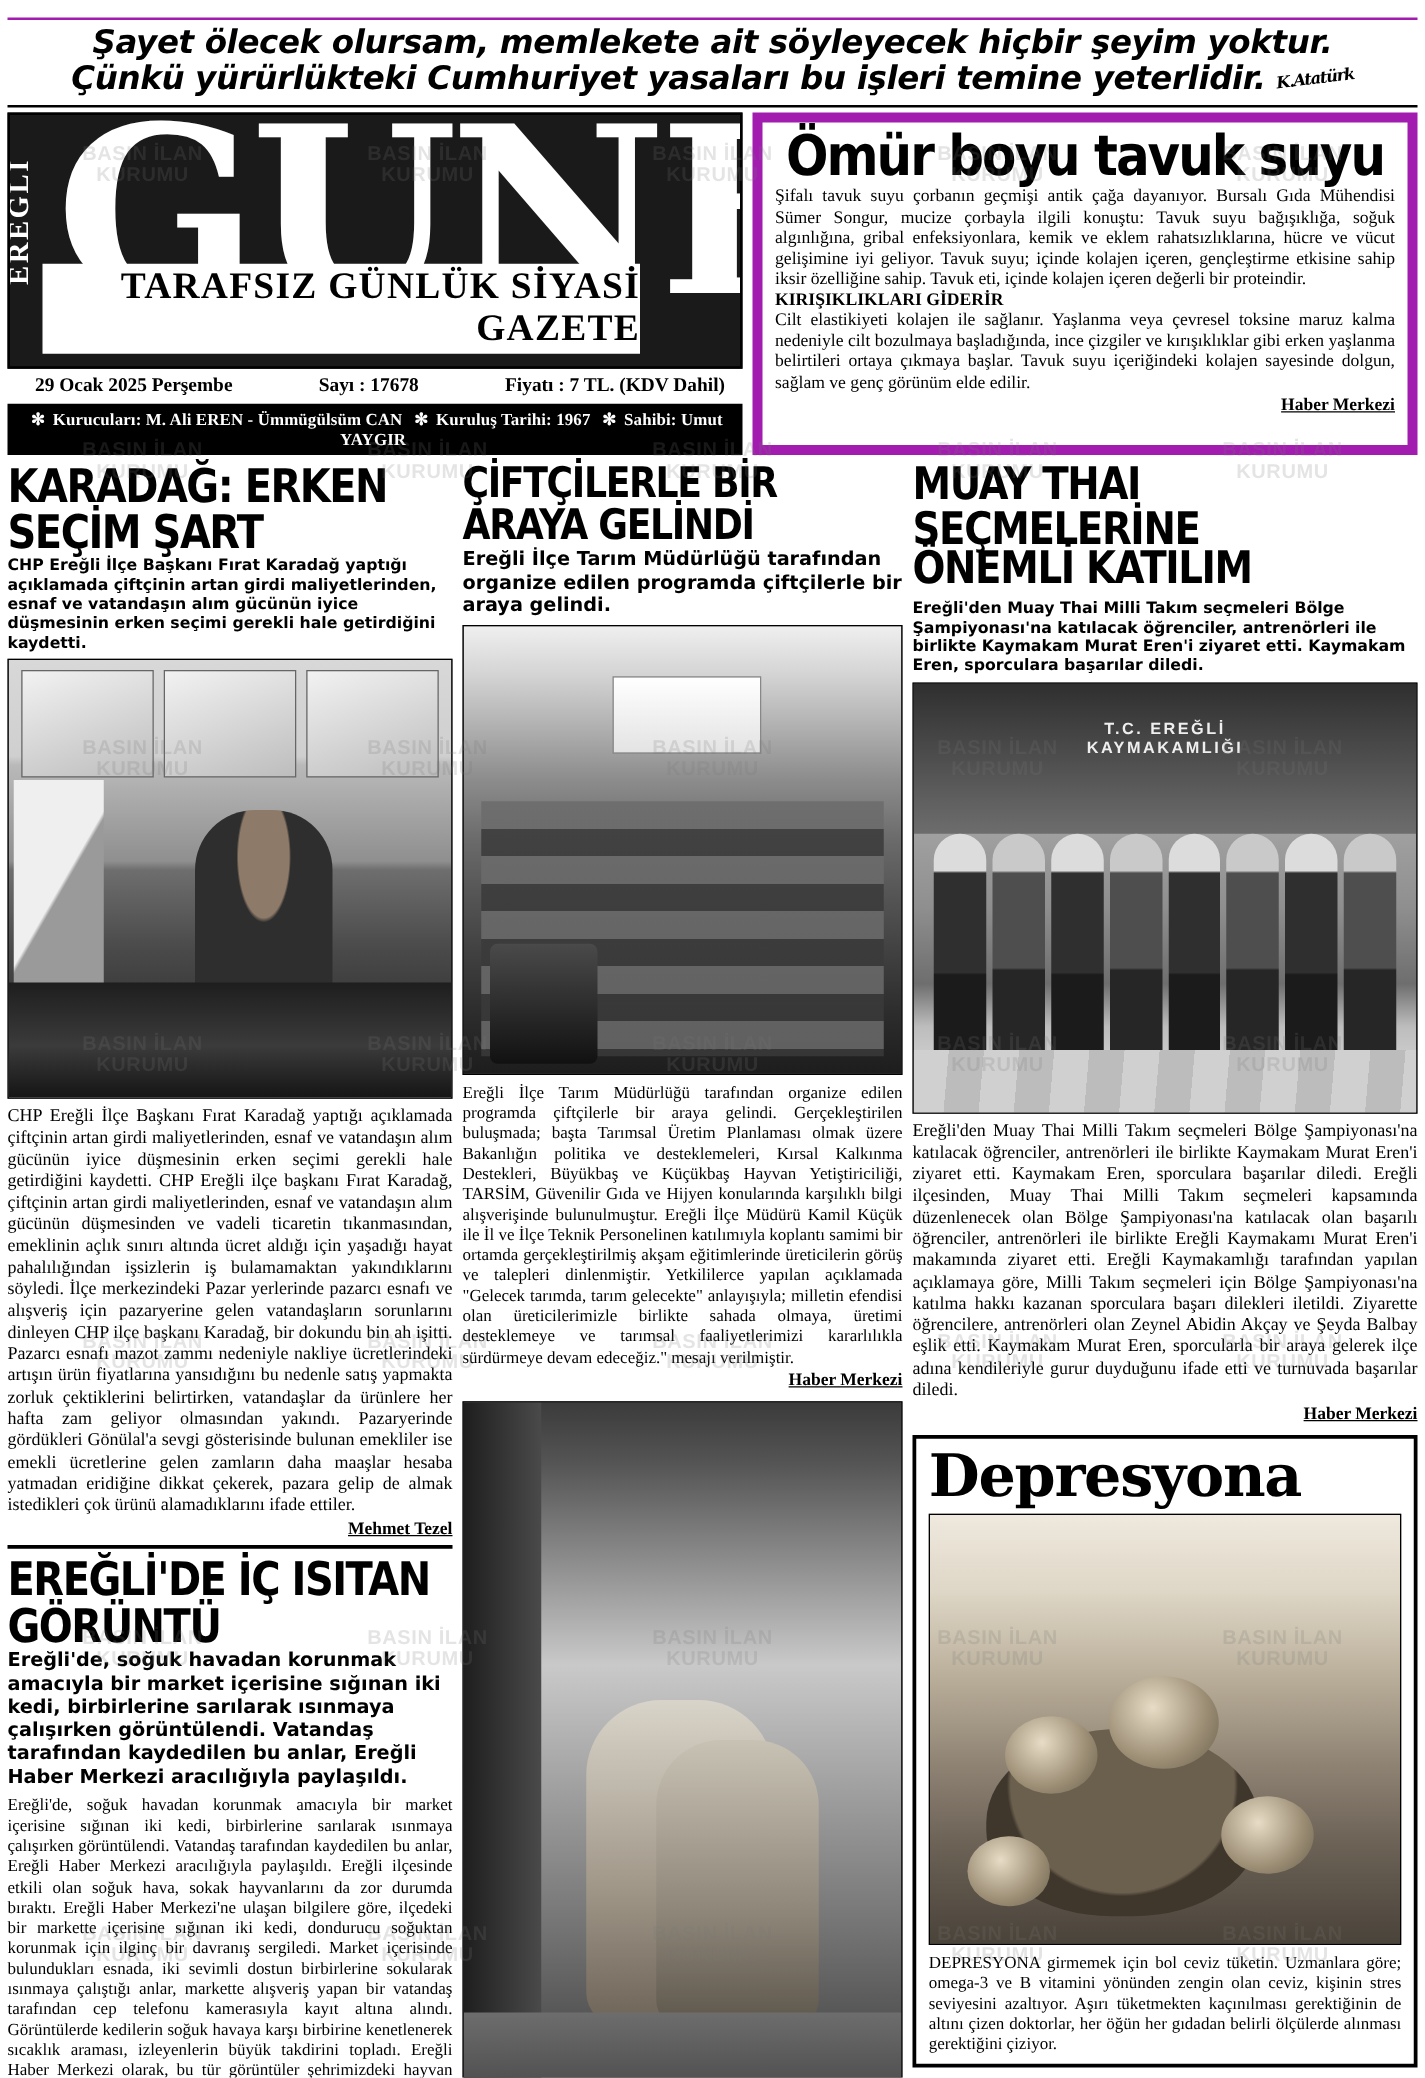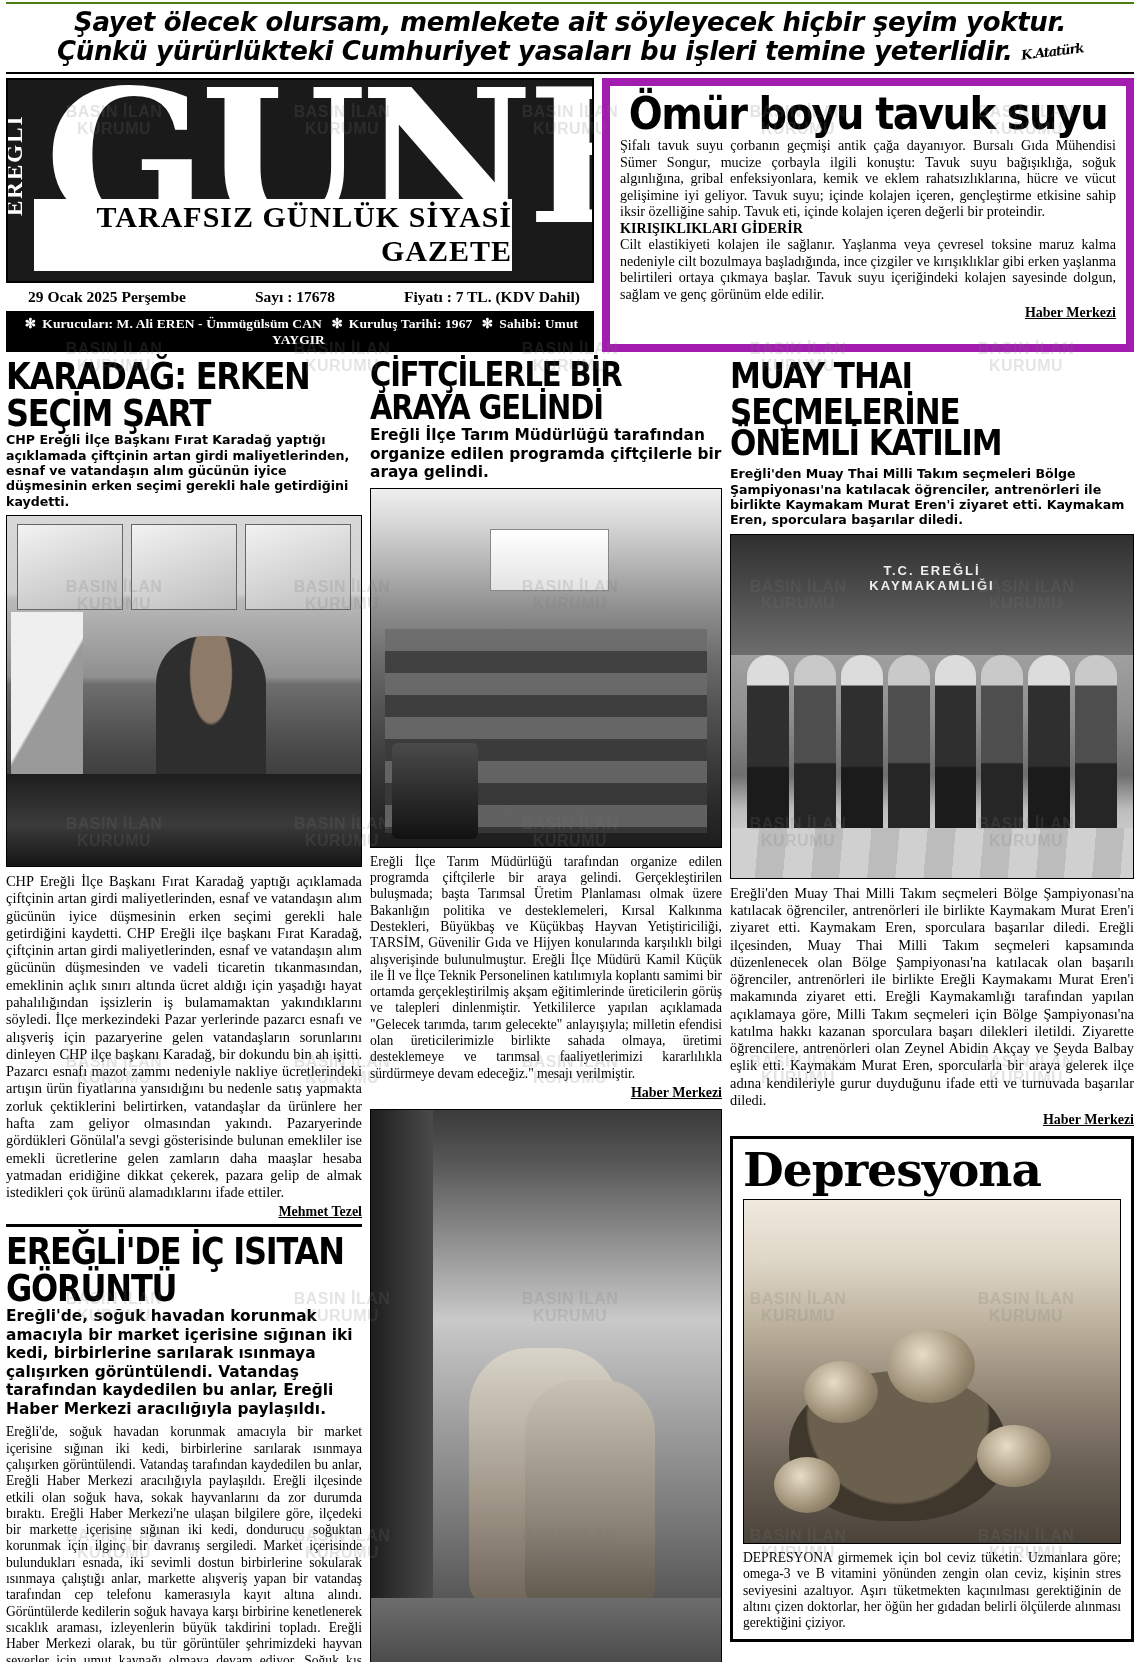--- a/index.html
+++ b/index.html
@@ -9,24 +9,24 @@
     background:#fff;
     font-family:"Liberation Serif", serif;
     color:#000;
     position:relative;
     overflow:hidden;
   }
   .page { width:1140px; height:1662px; position:relative; padding:0 6px; }
 
   
   .quote-bar{
-    border-top:2px solid #4d7c0f;
+    border-top:2px solid #a21caf;
     border-bottom:2px solid #000;
     padding:4px 10px 6px 10px;
-    margin:2px 0 4px 0;
+    margin:14px 0 4px 0;
   }
   .quote-line{
     font-family:"DejaVu Sans", sans-serif;
     font-weight:bold;
     font-style:italic;
     font-size:26px;
     line-height:1.12;
     text-align:center;
     letter-spacing:-0.3px;
     white-space:nowrap;

